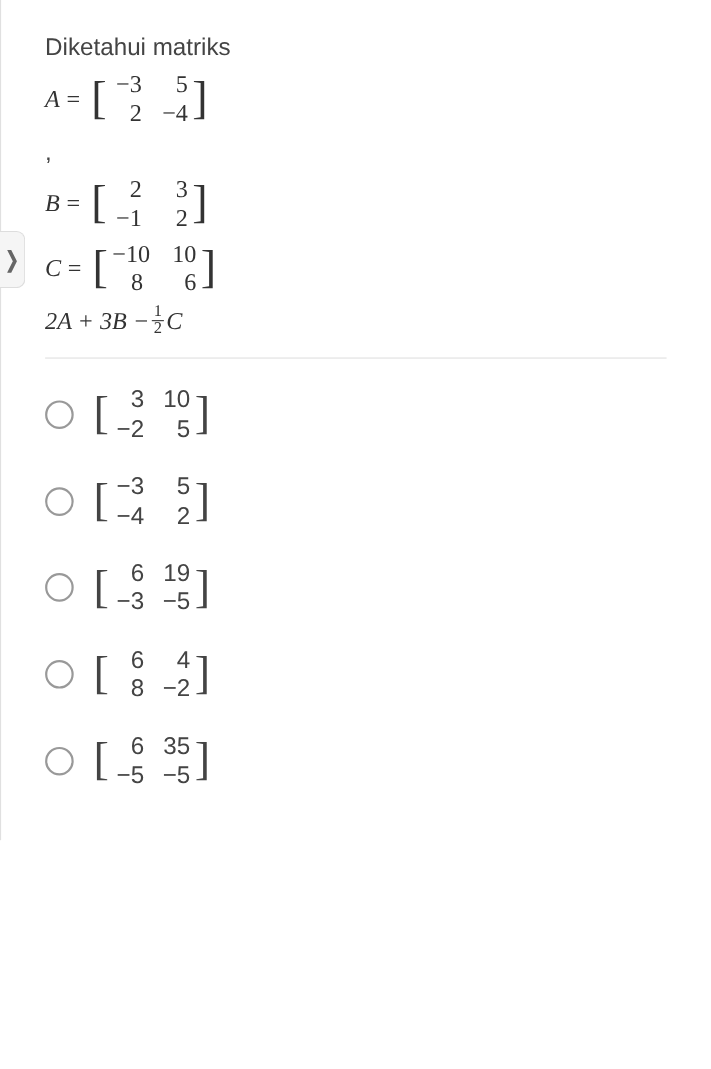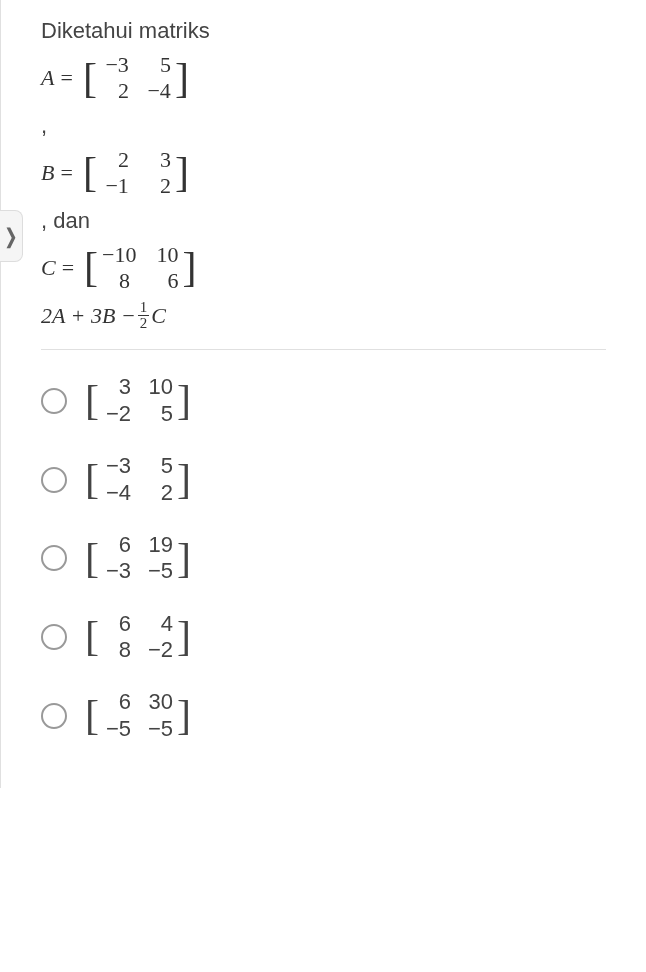--- a/index.html
+++ b/index.html
@@ -7,21 +7,21 @@
     padding: 0;
     font-family: Arial, sans-serif;
     background: #ffffff;
     width: 646px;
   }
   .container {
     padding: 0;
     position: relative;
   }
   .question-body {
-    padding: 10px 40px 20px 40px;
+    padding: 22px 40px 20px 40px;
     color: #444;
     font-size: 22px;
     border-left: 1px solid #e0e0e0;
   }
   .math-line {
     margin: 6px 0;
     display: flex;
     align-items: center;
     font-family: 'Times New Roman', serif;
     font-style: italic;
@@ -167,21 +167,20 @@
           </span>
           <span class="matrix-row">
             <span class="matrix-cell">−1</span>
             <span class="matrix-cell">2</span>
           </span>
         </span>
         <span class="bracket">]</span>
       </span>
     </div>
 
-    <div class="plain-text">, dan</div>
 
     <div class="math-line">
       <span class="math-var">C</span>
       <span style="font-style:normal;margin:0 6px;">=</span>
       <span class="matrix">
         <span class="bracket">[</span>
         <span class="matrix-body">
           <span class="matrix-row">
             <span class="matrix-cell">−10</span>
             <span class="matrix-cell">10</span>
@@ -282,21 +281,21 @@
         </span>
       </div>
 
       <div class="option">
         <div class="radio"></div>
         <span class="matrix">
           <span class="bracket">[</span>
           <span class="matrix-body">
             <span class="matrix-row">
               <span class="matrix-cell">6</span>
-              <span class="matrix-cell">30</span>
+              <span class="matrix-cell">35</span>
             </span>
             <span class="matrix-row">
               <span class="matrix-cell">−5</span>
               <span class="matrix-cell">−5</span>
             </span>
           </span>
           <span class="bracket">]</span>
         </span>
       </div>
 

